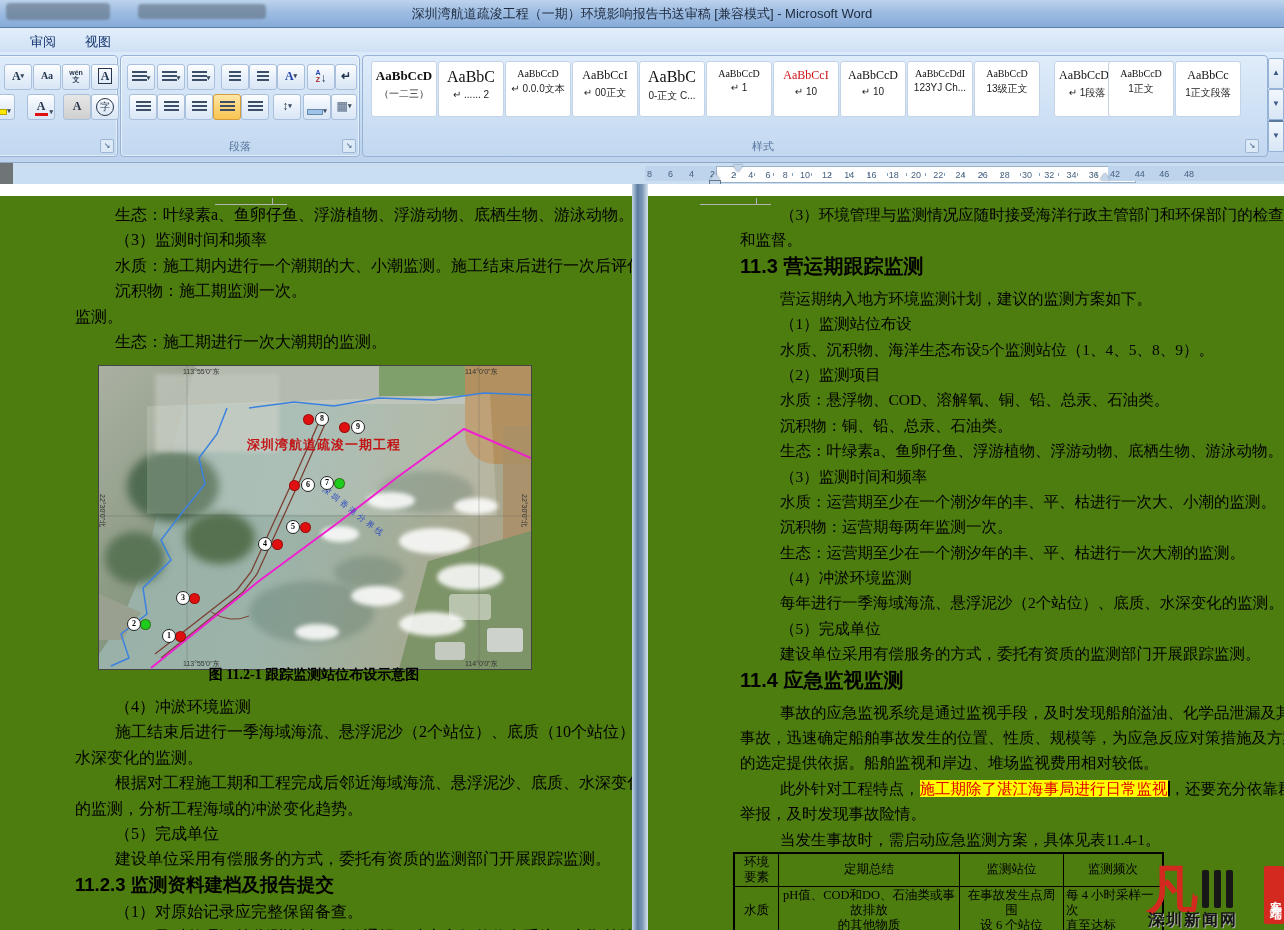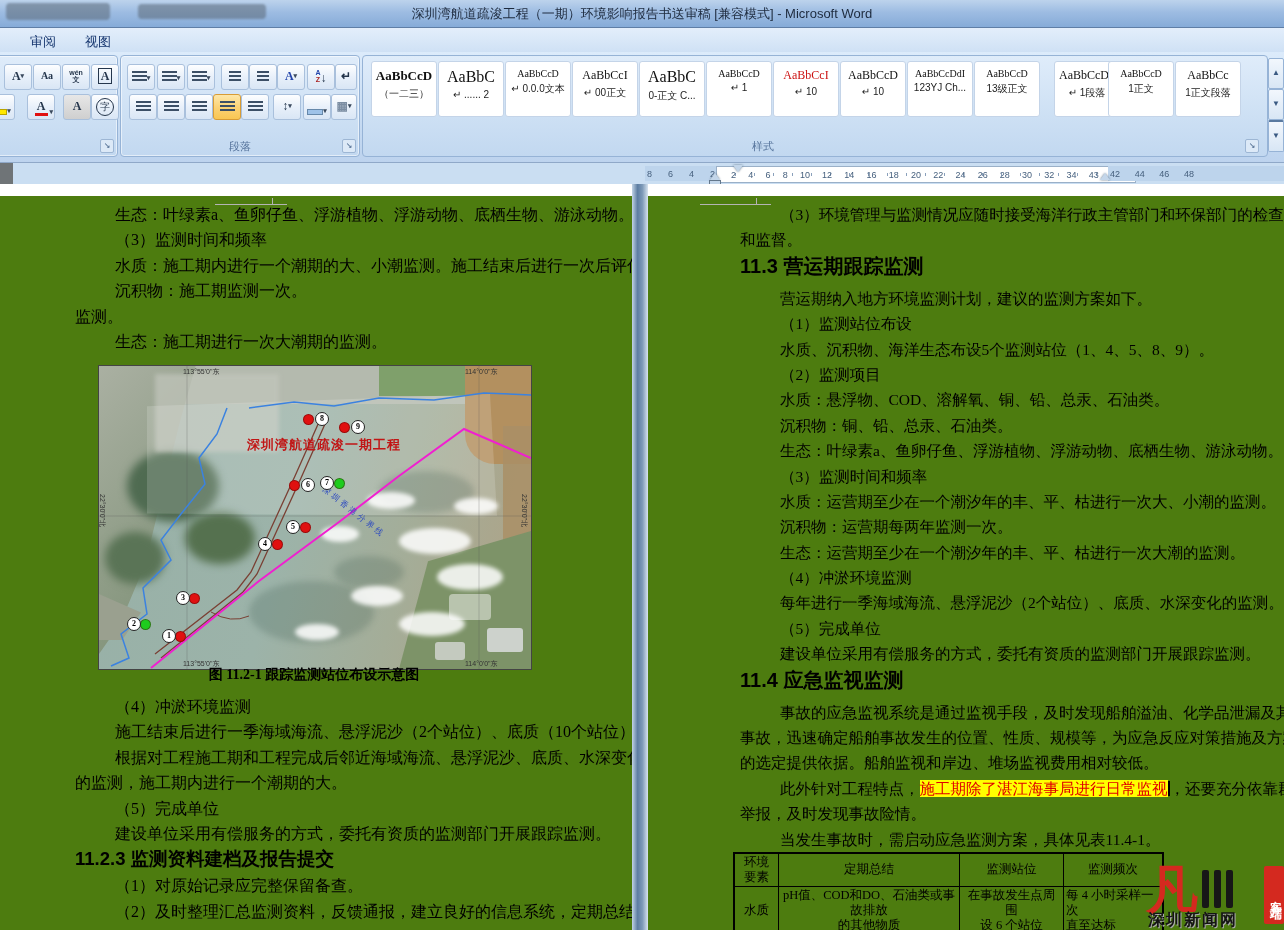--- a/index.html
+++ b/index.html
@@ -259,21 +259,21 @@
         <span class="ruler-num">16</span>
         <span class="ruler-num">18</span>
         <span class="ruler-num">20</span>
         <span class="ruler-num">22</span>
         <span class="ruler-num">24</span>
         <span class="ruler-num">26</span>
         <span class="ruler-num">28</span>
         <span class="ruler-num">30</span>
         <span class="ruler-num">32</span>
         <span class="ruler-num">34</span>
-        <span class="ruler-num">43</span>
+        <span class="ruler-num">36</span>
         <span class="ruler-num">38</span>
       </div>
     <div class="rzone rz-right">
         <span class="ruler-num">42</span>
         <span class="ruler-num">44</span>
         <span class="ruler-num">46</span>
         <span class="ruler-num">48</span>
       </div>
     <div class="rzone rz-fill"></div>
     <div class="ind-first"></div>
@@ -367,22 +367,23 @@
         <div class="coord" style="left:366px;top:293px;">114°0'0"东</div>
         <div class="coord rot" style="left:8px;top:128px;">22°30'0"北</div>
         <div class="coord rot" style="left:430px;top:128px;">22°30'0"北</div>
       </div>
 
       <div class="mcaption">图 11.2-1  跟踪监测站位布设示意图</div>
 
       <div style="position:absolute;left:75px;top:498px;width:540px;">
         <div class="dl ind">（4）冲淤环境监测</div>
         <div class="dl ind">施工结束后进行一季海域海流、悬浮泥沙（2个站位）、底质（10个站位）、</div>
+        <div class="dl">水深变化的监测。</div>
         <div class="dl ind">根据对工程施工期和工程完成后邻近海域海流、悬浮泥沙、底质、水深变化</div>
-        <div class="dl">的监测，施工期内进行一个潮期的大。</div>
+        <div class="dl">的监测，分析工程海域的冲淤变化趋势。</div>
         <div class="dl ind">（5）完成单位</div>
         <div class="dl ind">建设单位采用有偿服务的方式，委托有资质的监测部门开展跟踪监测。</div>
         <div class="dh2">11.2.3 监测资料建档及报告提交</div>
         <div class="dl ind">（1）对原始记录应完整保留备查。</div>
         <div class="dl ind">（2）及时整理汇总监测资料，反馈通报，建立良好的信息系统，定期总结。</div>
       </div>
     </div>
 
     <div class="pagegap"></div>
 

